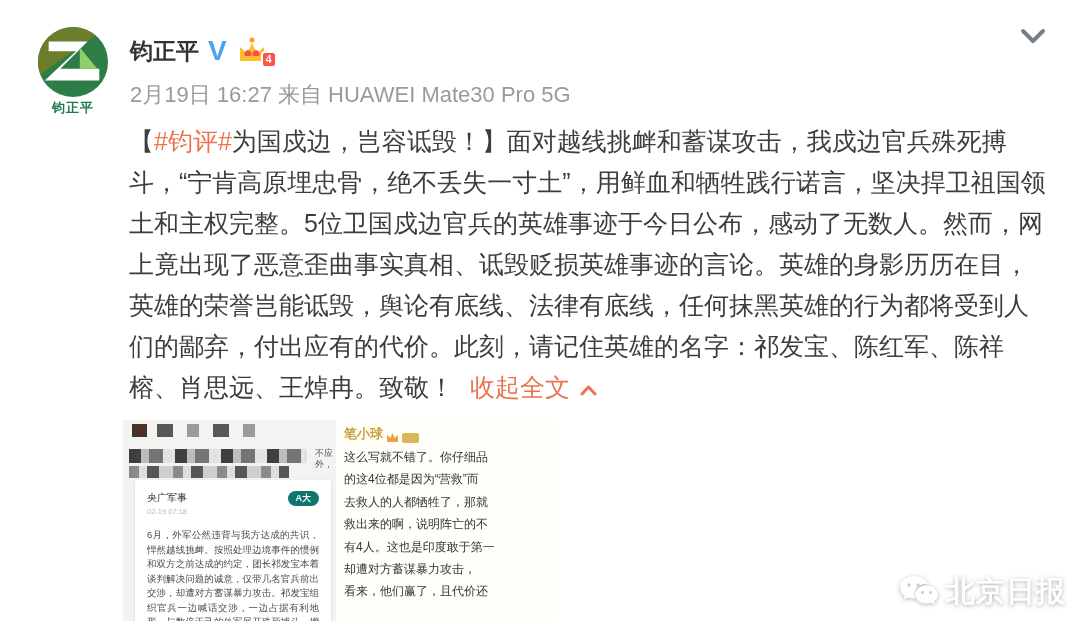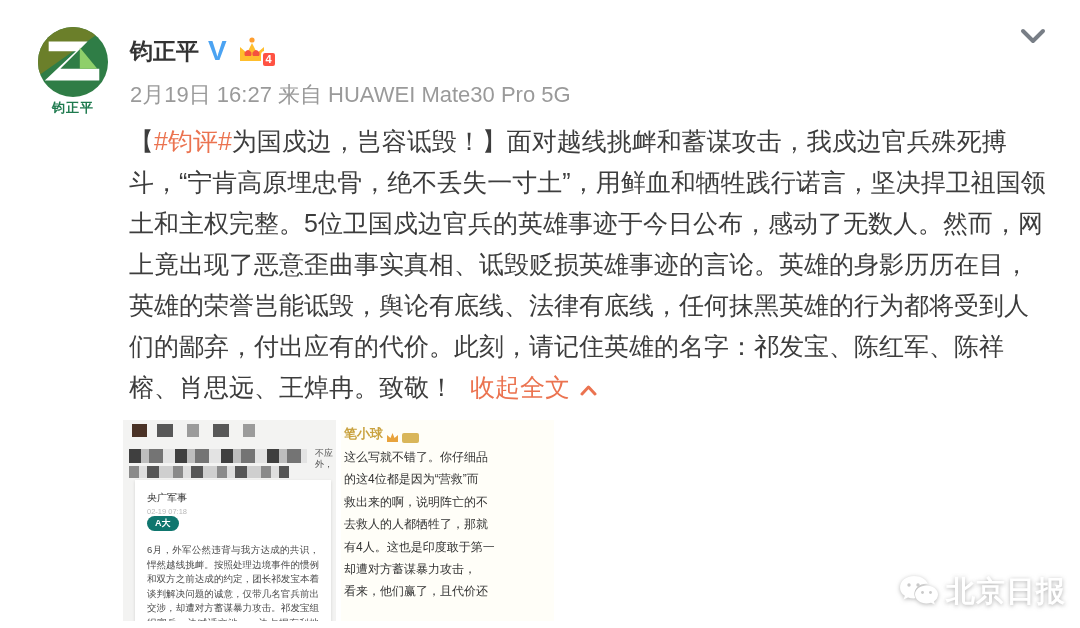--- a/index.html
+++ b/index.html
@@ -41,21 +41,21 @@
   .m-r1  { position:absolute; top:4px; left:34px; height:13px; width:110px;
            background:repeating-linear-gradient(90deg,#585858 0 16px,rgba(0,0,0,0) 16px 30px,#9b9b9b 30px 42px,rgba(0,0,0,0) 42px 56px); }
   .m-r2  { position:absolute; top:29px; left:6px; width:178px; height:14px;
            background:repeating-linear-gradient(90deg,#3f3f3f 0 12px,#bdbdbd 12px 20px,#747474 20px 34px,#e3e3e3 34px 46px); }
   .m-r3  { position:absolute; top:46px; left:6px; width:160px; height:12px;
            background:repeating-linear-gradient(90deg,#8a8a8a 0 10px,#dedede 10px 18px,#565656 18px 30px,#cfcfcf 30px 44px); }
   .frag  { position:absolute; top:28px; right:1px; width:22px; font-size:9px; color:#555;
            line-height:11px; text-align:center; }
   .inner-card { position:absolute; left:12px; right:5px; top:60px; height:220px;
                 background:#fff; box-shadow:0 1px 3px rgba(0,0,0,.13); padding:11px 12px 0 12px; }
-  .card-head { display:flex; justify-content:space-between; align-items:flex-start;flex-direction:column; }
+  .card-head { display:flex; justify-content:space-between; align-items:flex-start; }
   .card-source { font-size:10px; color:#333; font-weight:500; }
   .card-time { font-size:7.5px; color:#b9b9b9; margin-top:2px; }
   .card-badge { background:#0f766e; color:#fff; font-size:9px; line-height:9px;
                 padding:3px 8px; border-radius:9px; font-weight:bold; }
   .card-body { margin-top:12px; font-size:9.5px; line-height:14.5px; color:#4a4a4a; text-align:justify; }
 
   .thumb2 { background:#fffef8; padding:5px 0 0 3px; }
   .t2-head { color:#c9a23f; font-size:13px; font-weight:bold; display:flex; align-items:flex-end; gap:3px; }
   .t2-badge { display:inline-block; width:17px; height:10px; background:#d9b65a; border-radius:2px; }
   .t2-line { font-size:12px; line-height:22.4px; color:#333; white-space:nowrap; overflow:hidden; }
@@ -141,22 +141,22 @@
       <div class="t2-head">
         <span>笔小球</span>
         <svg width="13" height="11" viewBox="0 0 13 11">
           <path d="M1,10 L1,3 L4.5,6 L6.5,1 L8.5,6 L12,3 L12,10 Z" fill="#e8a33d"></path>
         </svg>
         <span class="t2-badge"></span>
       </div>
       <div class="t2-lines">
         <div class="t2-line">这么写就不错了。你仔细品</div>
         <div class="t2-line">的这4位都是因为“营救”而</div>
+        <div class="t2-line">去救人的人都牺牲了，那就</div>
         <div class="t2-line">救出来的啊，说明阵亡的不</div>
-        <div class="t2-line">去救人的人都牺牲了，那就</div>
         <div class="t2-line">有4人。这也是印度敢于第一</div>
         <div class="t2-line">却遭对方蓄谋暴力攻击，</div>
         <div class="t2-line">看来，他们赢了，且代价还</div>
       </div>
     </div>
 
   </div>
 
   <div class="watermark">
     <svg width="44" height="36" viewBox="0 0 44 36">

